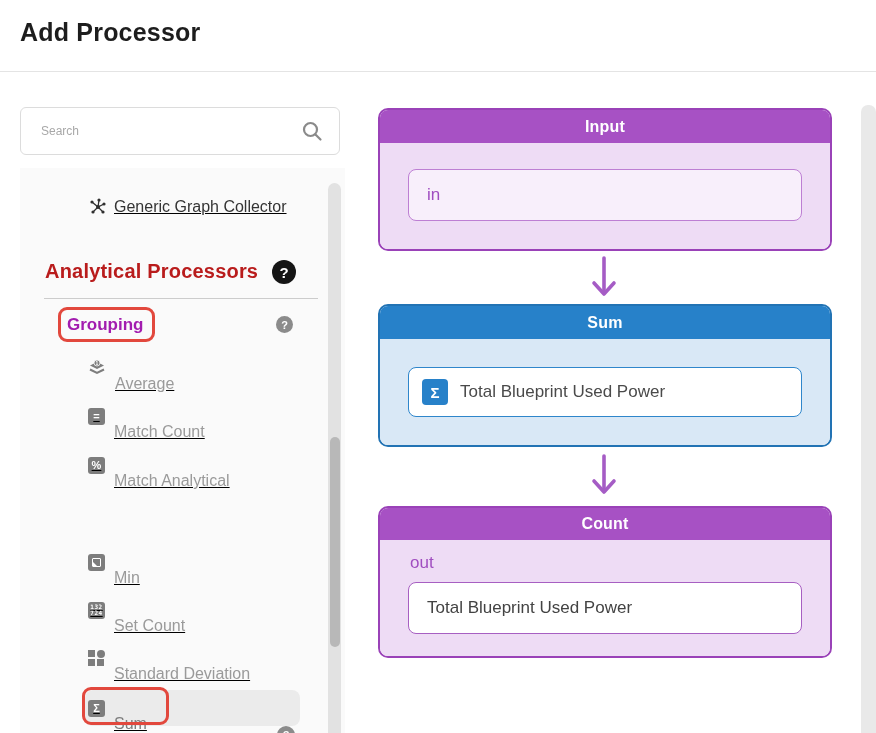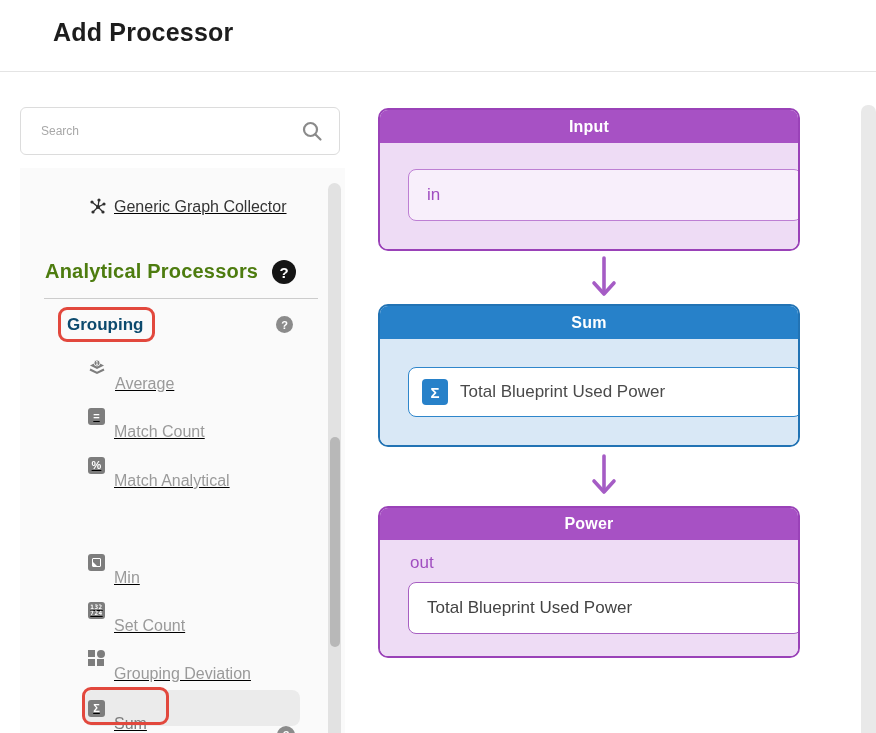--- a/index.html
+++ b/index.html
@@ -2,49 +2,49 @@
 <html><head>
 <meta charset="utf-8">
 <style>
   * { margin:0; padding:0; box-sizing:border-box; }
   html,body { width:876px; height:733px; background:#ffffff;
     font-family:"Liberation Sans", sans-serif; overflow:hidden; }
   .abs { position:absolute; }
   #stage { position:relative; width:876px; height:733px; background:#fff; }
 
   
-  .page-title { left:20px; top:18px; font-size:25px; font-weight:bold; color:#1d1d1d; letter-spacing:.2px;margin-left:33px; }
+  .page-title { left:20px; top:18px; font-size:25px; font-weight:bold; color:#1d1d1d; letter-spacing:.2px; }
   .top-divider { left:0; top:71px; width:876px; height:1px; background:#e4e4e4; }
 
   
   .search-box { left:20px; top:107px; width:320px; height:48px; background:#fff;
     border:1px solid #dcdcdc; border-radius:6px; display:flex; align-items:center; }
   .search-input { border:none; outline:none; background:transparent; flex:1;
     padding-left:20px; font-size:12px; color:#444; font-family:"Liberation Sans",sans-serif; }
   .search-input::placeholder { color:#a8a8a8; }
   .search-icon { width:22px; height:22px; margin-right:16px; }
 
   
   .sidebar-bg { left:20px; top:168px; width:325px; height:565px; background:#fafafa; }
   .scroll-track { left:328px; top:183px; width:13px; height:550px; background:#e2e2e2;
     border-radius:7px 7px 0 0; }
   .scroll-thumb { left:330px; top:437px; width:10px; height:210px; background:#b8b8b8; border-radius:5px; }
 
   .row { display:flex; align-items:center; height:24px;text-decoration:underline; }
   .gg-row { left:89px; top:195px; }
   .gg-label { margin-left:7px; font-size:16px; color:#343434; }
 
-  .section-title { left:45px; top:260px; font-size:20px; font-weight:bold; color:#4d7c0f; letter-spacing:.2px; }
+  .section-title { left:45px; top:260px; font-size:20px; font-weight:bold; color:#b91c1c; letter-spacing:.2px; }
   .qmark { border-radius:50%; color:#fff; font-weight:bold; display:flex; align-items:center; justify-content:center; }
   .q-section { left:272px; top:260px; width:24px; height:24px; background:#151515; font-size:15px; }
   .q-group { left:276px; top:316px; width:17px; height:17px; background:#8b8b8b; font-size:11px; }
   .q-bottom { left:277px; top:726px; width:18px; height:18px; background:#8b8b8b; font-size:11px; }
   .section-divider { left:44px; top:298px; width:274px; height:1px; background:#cccccc; }
 
-  .group-label { left:67px; top:315px; font-size:17px; font-weight:bold; color:#0c4a6e; }
+  .group-label { left:67px; top:315px; font-size:17px; font-weight:bold; color:#a21caf; }
 
   .annotation { border:3px solid #e2483d; border-radius:9px; background:transparent; pointer-events:none; }
   .anno-group { left:58px; top:307px; width:97px; height:35px; }
   .anno-sum { left:82px; top:687px; width:87px; height:38px; }
 
   .sum-highlight { left:85px; top:690px; width:215px; height:36px; background:#ebebeb; border-radius:8px; }
 
   .list-item { left:88px; width:230px; }
   .item-label { margin-left:9px; font-size:16px; color:#9a9a9a;margin-top:32px; }
   .sq-icon { width:17px; height:17px; background:#7d7d7d; border-radius:3px; color:#fff;
@@ -56,21 +56,21 @@
   .grid-icon .tl { left:0; top:0; }
   .grid-icon .tr { left:9px; top:0; border-radius:50%; width:8px; height:8px; }
   .grid-icon .bl { left:0; top:9px; }
   .grid-icon .br { left:9px; top:9px; }
   .minmax-inner { width:9px; height:9px; border:1.5px solid #fff; border-radius:1px; position:relative; }
   .minmax-inner .arr { position:absolute; width:0; height:0; border-style:solid; }
   .arr-max { right:0; top:0; border-width:0 4px 4px 0; border-color:transparent #fff transparent transparent; }
   .arr-min { left:0; bottom:0; border-width:4px 0 0 4px; border-color:transparent transparent transparent #fff; }
 
   
-  .card { left:378px; width:422px; border-radius:10px; overflow:hidden; }
+  .card { left:378px; width:454px; border-radius:10px; overflow:hidden; }
   .card-purple { border:2px solid #9a42b8; }
   .card-blue { border:2px solid #2273b4; }
   .card-header { height:33px; display:flex; align-items:center; justify-content:center;
     color:#fff; font-weight:bold; font-size:16px; letter-spacing:.2px; }
   .hdr-purple { background:#a751c4; }
   .hdr-blue { background:#2781c9; }
   .body-purple { background:#eedcf5; }
   .body-blue { background:#d9e8f6; }
   .card-body { position:relative; }
 
@@ -179,21 +179,21 @@
     <span class="item-label">Set Count</span>
   </div>
 
   <div class="abs row list-item" style="top:646px">
     <span class="grid-icon">
       <i class="tl"></i>
         <i class="tr"></i>
         <i class="bl"></i>
         <i class="br"></i>
     </span>
-    <span class="item-label">Grouping Deviation</span>
+    <span class="item-label">Standard Deviation</span>
   </div>
 
   <div class="abs sum-highlight"></div>
   <div class="abs row list-item" style="top:696px">
     <span class="sq-icon">Σ</span>
     <span class="item-label" style="color:#7c7c7c">Sum</span>
   </div>
   <div class="abs annotation anno-sum"></div>
 
   <div class="abs qmark q-bottom">?</div>
@@ -224,21 +224,21 @@
       </div>
     </div>
   </div>
 
   <svg class="abs flow-arrow fa2" viewBox="0 0 36 46">
     <line x1="18" y1="4" x2="18" y2="38" stroke="#a55cc5" stroke-width="3.6" stroke-linecap="round"></line>
     <polyline points="8,29 18,40 28,29" fill="none" stroke="#a55cc5" stroke-width="3.6" stroke-linecap="round" stroke-linejoin="round"></polyline>
   </svg>
 
   <div class="abs card card-purple card-output">
-    <div class="card-header hdr-purple" style="height:32px">Power</div>
+    <div class="card-header hdr-purple" style="height:32px">Count</div>
     <div class="card-body body-purple" style="height:118px">
       <div class="out-label">out</div>
       <div class="field field-out">
         <span>Total Blueprint Used Power</span>
       </div>
     </div>
   </div>
 
   <div class="abs right-bar"></div>
 

